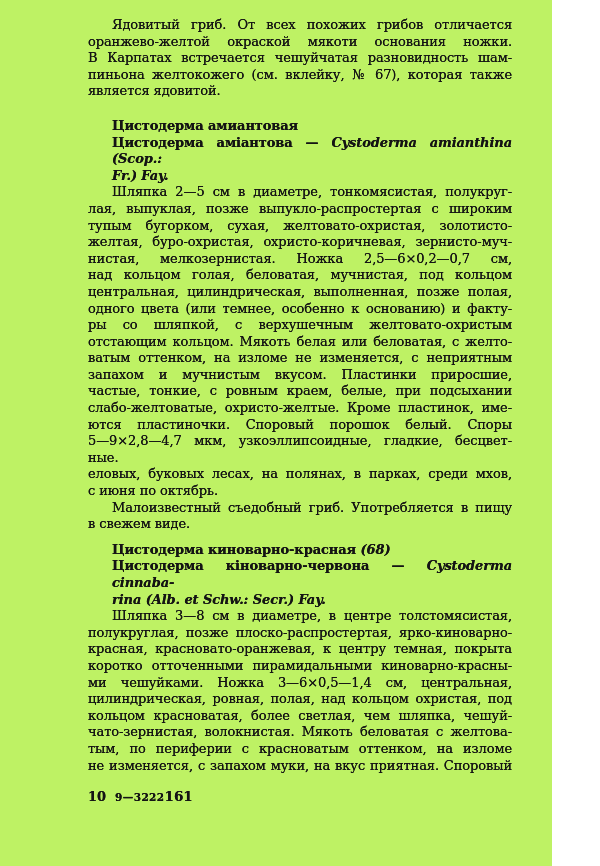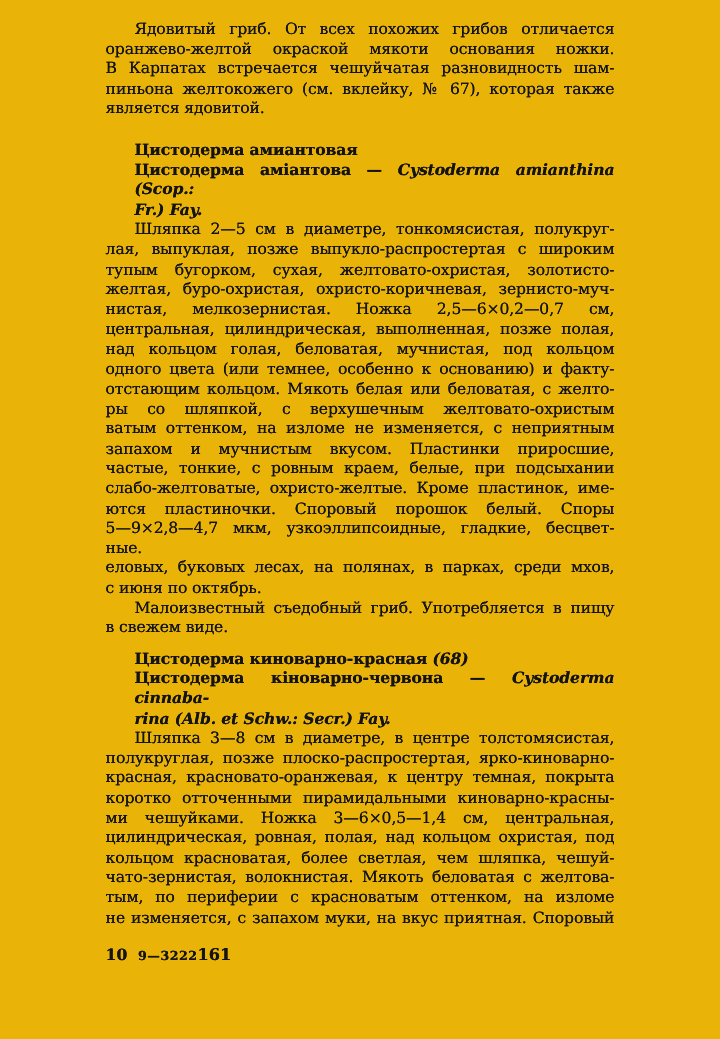--- a/index.html
+++ b/index.html
@@ -1,20 +1,20 @@
 <!DOCTYPE html>
 <html><head>
 <meta charset="utf-8">
 <style>
   html, body { margin: 0; padding: 0; background: #ffffff; }
   .page {
     position: relative;
-    width: 600px;
+    width: 552px;
     height: 866px;
-    background: #eab308;
+    background: #bef264;
     font-family: "DejaVu Serif", "Liberation Serif", serif;
     color: #141414;
     overflow: hidden;
   }
   .text-col {
     position: absolute;
     left: 88px;
     top: 17px;
     width: 424px;
   }
@@ -76,25 +76,25 @@
         <div class="ln ind end"><span class="s-b">Цистодерма амиантовая</span></div>
         <div class="ln ind"><span class="s-b">Цистодерма аміантова — </span><span class="s-bi">Cystoderma amianthina (Scop.:</span></div>
         <div class="ln ind end"><span class="s-bi">Fr.) Fay.</span></div>
       </div>
       <div class="block para">
         <div class="ln ind"><span class="s-r">Шляпка 2—5 см в диаметре, тонкомясистая, полукруг-</span></div>
         <div class="ln"><span class="s-r">лая, выпуклая, позже выпукло-распростертая с широким</span></div>
         <div class="ln"><span class="s-r">тупым бугорком, сухая, желтовато-охристая, золотисто-</span></div>
         <div class="ln"><span class="s-r">желтая, буро-охристая, охристо-коричневая, зернисто-муч-</span></div>
         <div class="ln"><span class="s-r">нистая, мелкозернистая. Ножка 2,5—6×0,2—0,7 см,</span></div>
+        <div class="ln"><span class="s-r">над кольцом голая, беловатая, мучнистая, под кольцом</span></div>
         <div class="ln"><span class="s-r">центральная, цилиндрическая, выполненная, позже полая,</span></div>
-        <div class="ln"><span class="s-r">над кольцом голая, беловатая, мучнистая, под кольцом</span></div>
         <div class="ln"><span class="s-r">одного цвета (или темнее, особенно к основанию) и факту-</span></div>
+        <div class="ln"><span class="s-r">ры со шляпкой, с верхушечным желтовато-охристым</span></div>
         <div class="ln"><span class="s-r">отстающим кольцом. Мякоть белая или беловатая, с желто-</span></div>
-        <div class="ln"><span class="s-r">ры со шляпкой, с верхушечным желтовато-охристым</span></div>
         <div class="ln"><span class="s-r">ватым оттенком, на изломе не изменяется, с неприятным</span></div>
         <div class="ln"><span class="s-r">запахом и мучнистым вкусом. Пластинки приросшие,</span></div>
         <div class="ln"><span class="s-r">частые, тонкие, с ровным краем, белые, при подсыхании</span></div>
         <div class="ln"><span class="s-r">слабо-желтоватые, охристо-желтые. Кроме пластинок, име-</span></div>
         <div class="ln"><span class="s-r">ются пластиночки. Споровый порошок белый. Споры</span></div>
         <div class="ln"><span class="s-r">5—9×2,8—4,7 мкм, узкоэллипсоидные, гладкие, бесцвет-</span></div>
         <div class="ln end"><span class="s-r">ные.</span></div>
       </div>
       <div class="block para">
         <div class="ln"><span class="s-r">еловых, буковых лесах, на полянах, в парках, среди мхов,</span></div>

